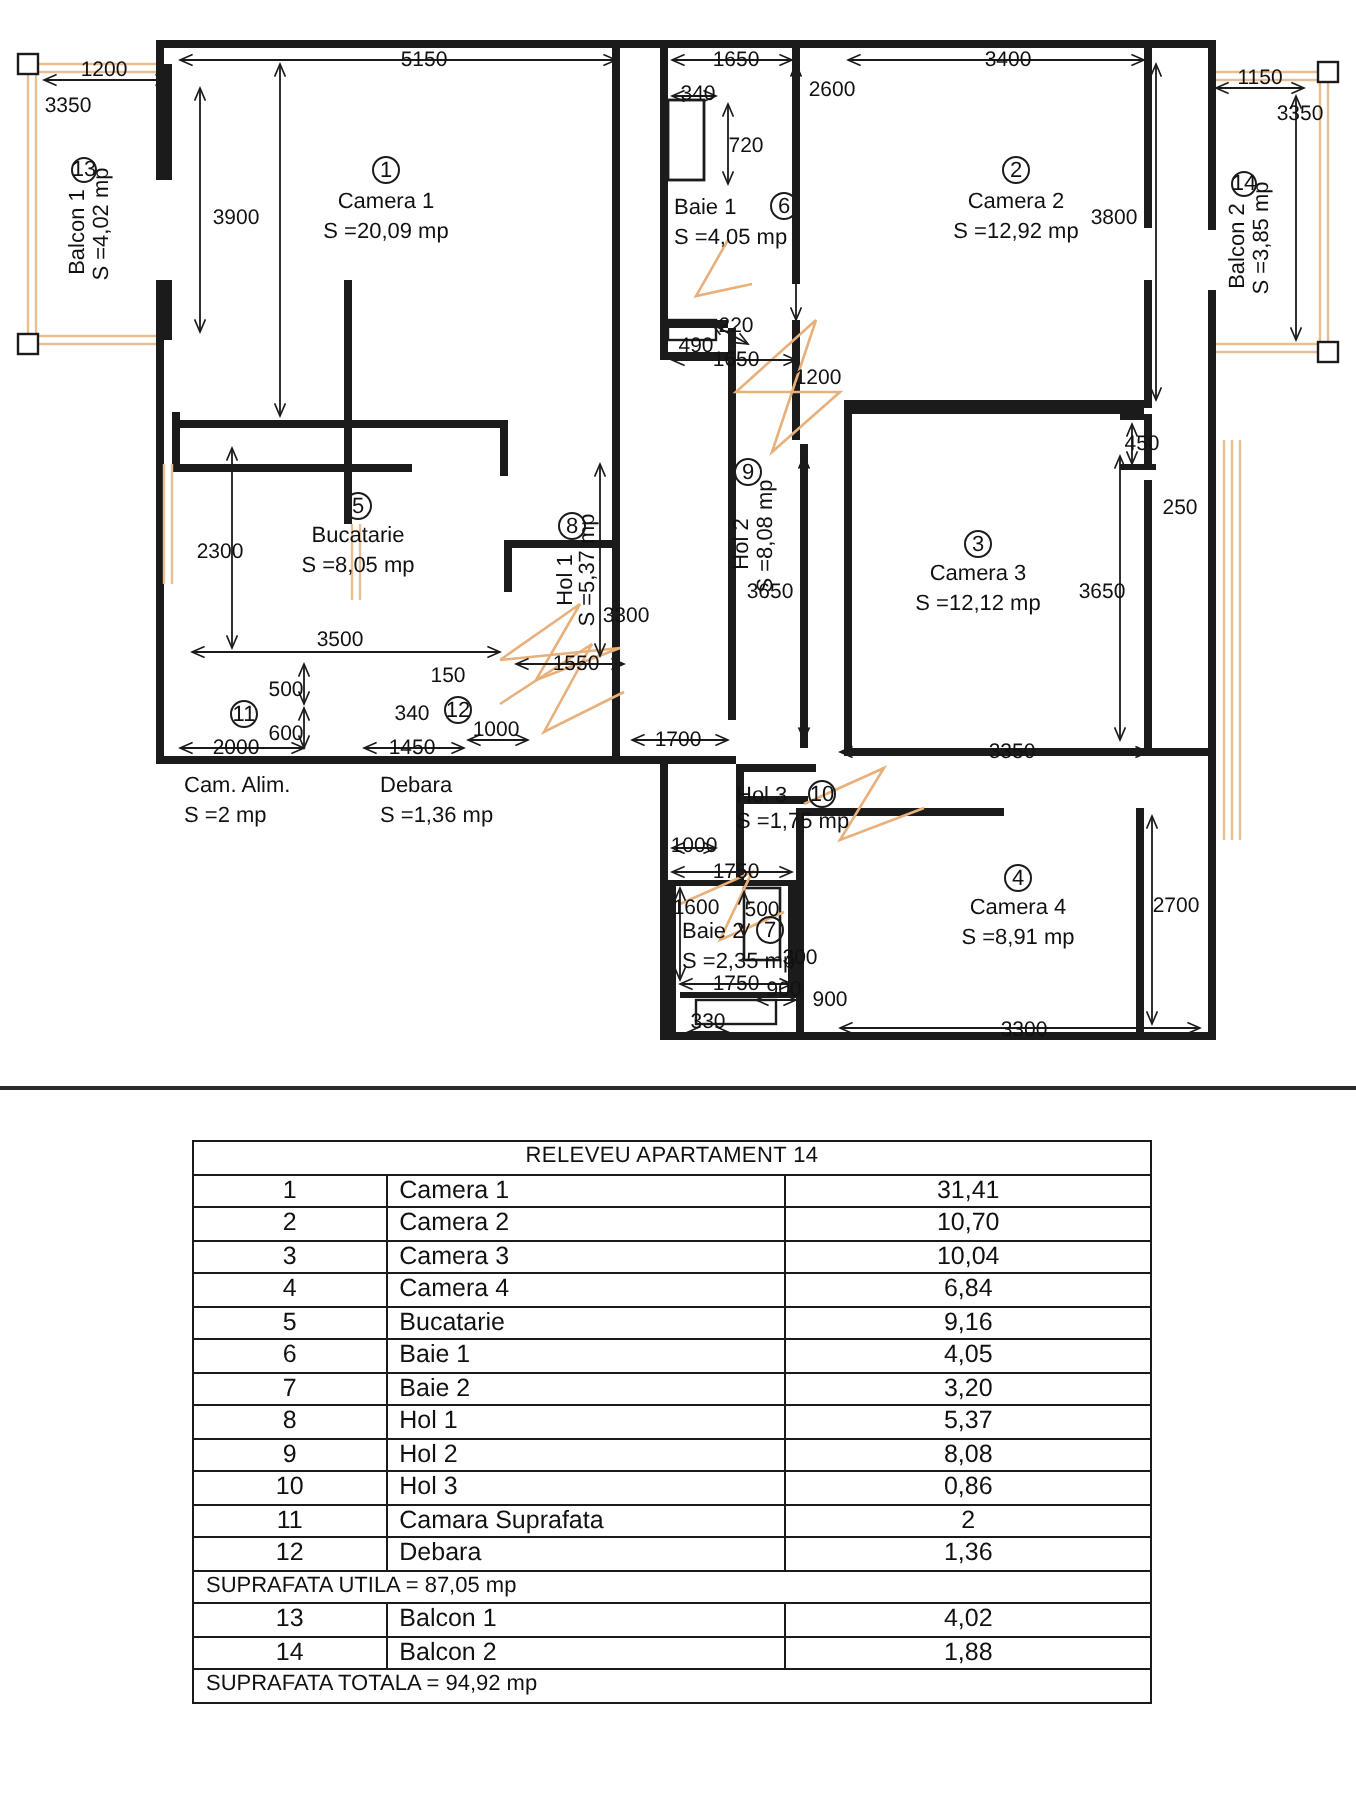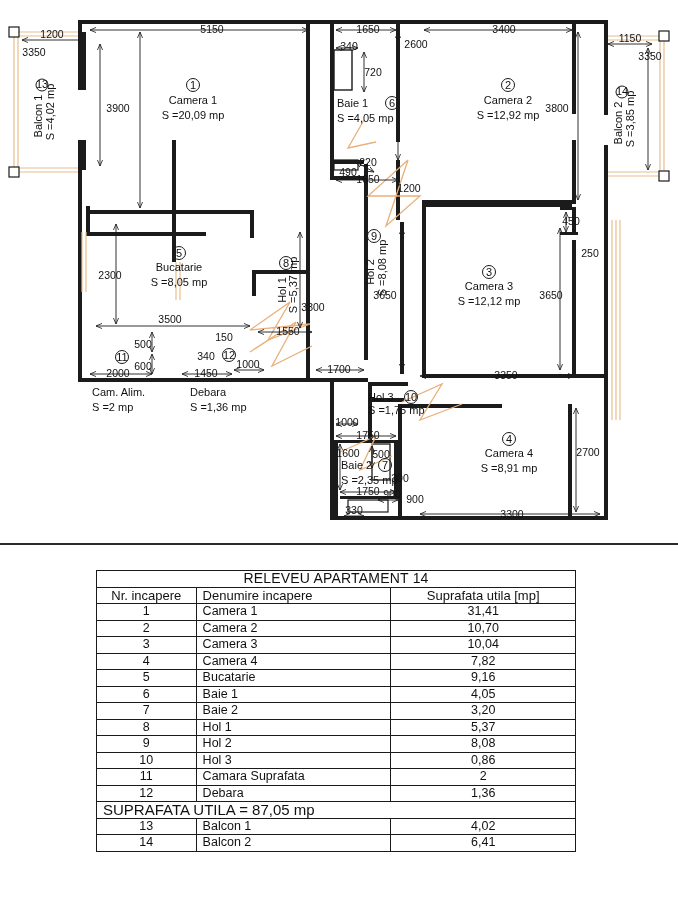--- a/index.html
+++ b/index.html
@@ -29,29 +29,29 @@
   }
   table.releveu td{
     border:1px solid #1a1a1a;
     padding:0 4px;
     height:15.5px;
     line-height:15.5px;
     white-space:nowrap;
     overflow:hidden;
   }
   .t-title{
-    text-align:center;font-size:14px;height:22px;line-height:22px;
+    text-align:center;font-size:11px;height:22px;line-height:22px;
     letter-spacing:.2px;
   }
   .t-head{ text-align:center; font-size:13px; }
   .t-head.left{ text-align:left; padding-left:6px; }
   .col-nr{ width:94px; text-align:center; }
   .col-den{ width:196px; text-align:left; padding-left:6px!important; }
   .col-sup{ width:186px; text-align:center; }
-  .t-sum{ text-align:left; padding-left:6px!important; font-size:15px; height:19px; line-height:19px;}
+  .t-sum{ text-align:left; padding-left:6px!important; font-size:11px; height:19px; line-height:19px;}
   
   .rmlabel{ font-family:"Liberation Sans",sans-serif; font-size:11px; fill:#111; }
   .dim{ font-family:"Liberation Sans",sans-serif; font-size:10.5px; fill:#111; }
   .wall{ fill:#1b1b1b; }
   .dimline{ stroke:#1b1b1b; stroke-width:0.9; fill:none; }
   .rail{ stroke:#e8bf92; stroke-width:1.2; fill:none; }
   .railpost{ fill:#ffffff; stroke:#1b1b1b; stroke-width:1.2; }
   .arrowmark{ stroke:#e8b07a; stroke-width:1.3; fill:none; }
 </style>
 </head>
@@ -421,45 +421,40 @@
 </div>
 
 <div class="divider"></div>
 
 <div id="table-wrap">
   <table class="releveu">
     <tbody>
       <tr>
         <td class="t-title" colspan="3">RELEVEU APARTAMENT 14</td>
       </tr>
-      <tr>
-        <td class="t-head col-nr">Nr. incapere</td>
-        <td class="t-head left col-den">Denumire incapere</td>
-        <td class="t-head col-sup">Suprafata utila [mp]</td>
-      </tr>
 
       <tr>
         <td class="col-nr">1</td>
         <td class="col-den">Camera 1</td>
         <td class="col-sup">31,41</td>
       </tr>
       <tr>
         <td class="col-nr">2</td>
         <td class="col-den">Camera 2</td>
         <td class="col-sup">10,70</td>
       </tr>
       <tr>
         <td class="col-nr">3</td>
         <td class="col-den">Camera 3</td>
         <td class="col-sup">10,04</td>
       </tr>
       <tr>
         <td class="col-nr">4</td>
         <td class="col-den">Camera 4</td>
-        <td class="col-sup">7,82</td>
+        <td class="col-sup">6,84</td>
       </tr>
       <tr>
         <td class="col-nr">5</td>
         <td class="col-den">Bucatarie</td>
         <td class="col-sup">9,16</td>
       </tr>
       <tr>
         <td class="col-nr">6</td>
         <td class="col-den">Baie 1</td>
         <td class="col-sup">4,05</td>
@@ -500,18 +495,21 @@
       </tr>
 
       <tr>
         <td class="col-nr">13</td>
         <td class="col-den">Balcon 1</td>
         <td class="col-sup">4,02</td>
       </tr>
       <tr>
         <td class="col-nr">14</td>
         <td class="col-den">Balcon 2</td>
-        <td class="col-sup">6,41</td>
-      </tr>
-
+        <td class="col-sup">1,88</td>
+      </tr>
+
+      <tr>
+        <td class="t-sum" colspan="3">SUPRAFATA TOTALA = 94,92 mp</td>
+      </tr>
     </tbody>
   </table>
 </div>
 
 </body></html>

